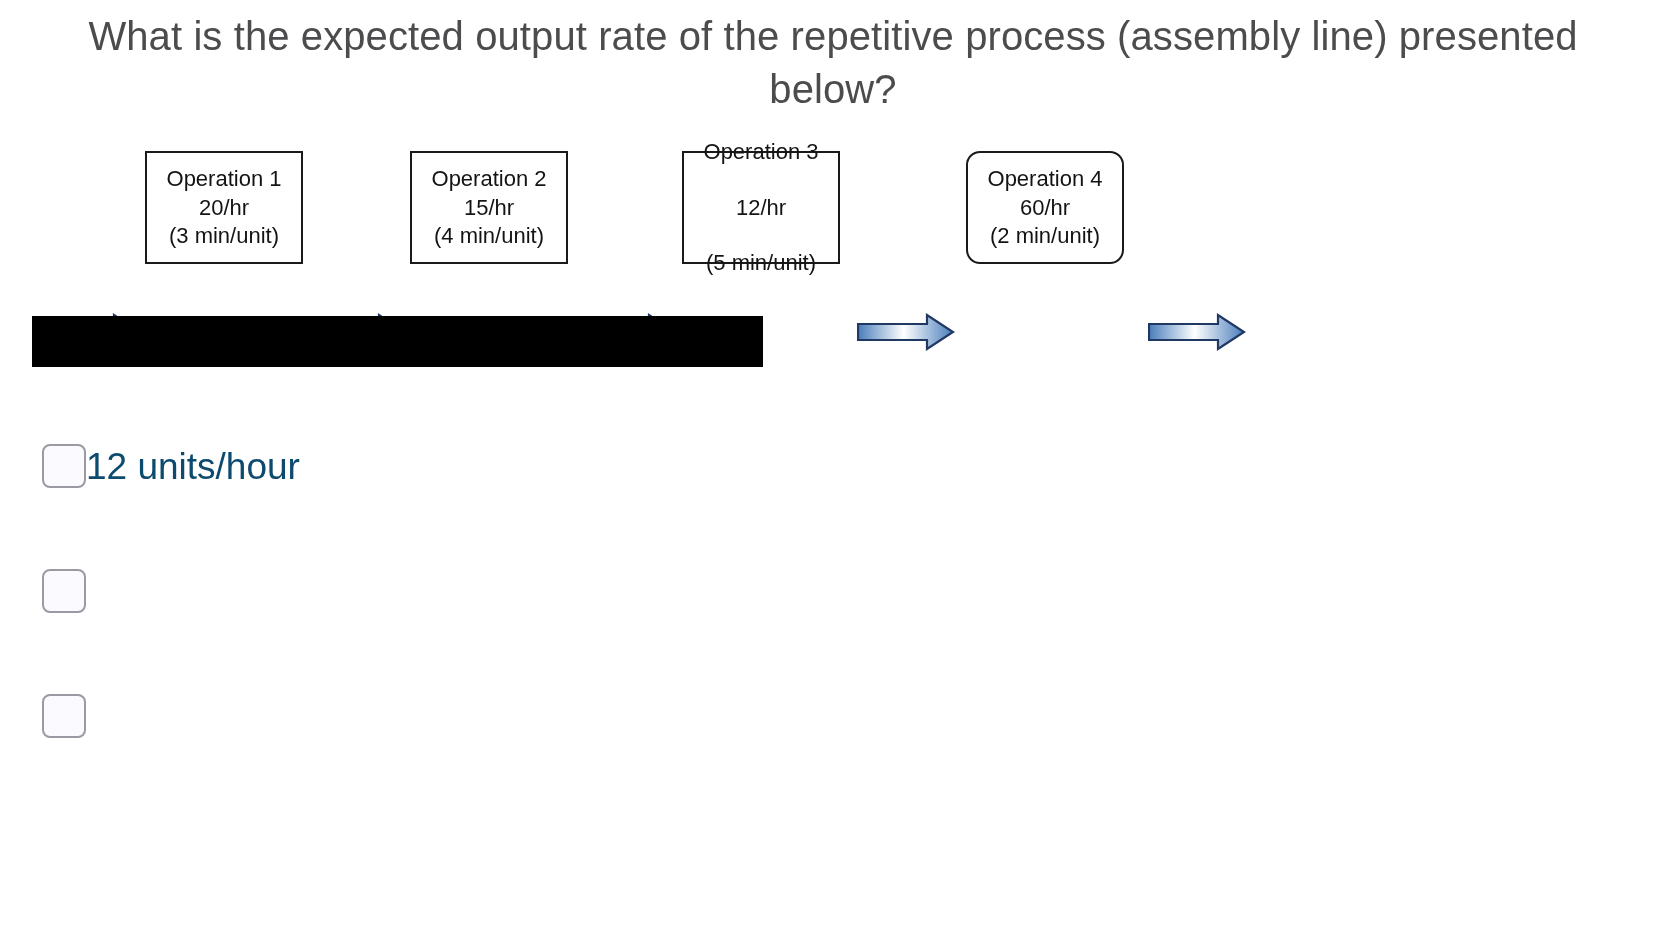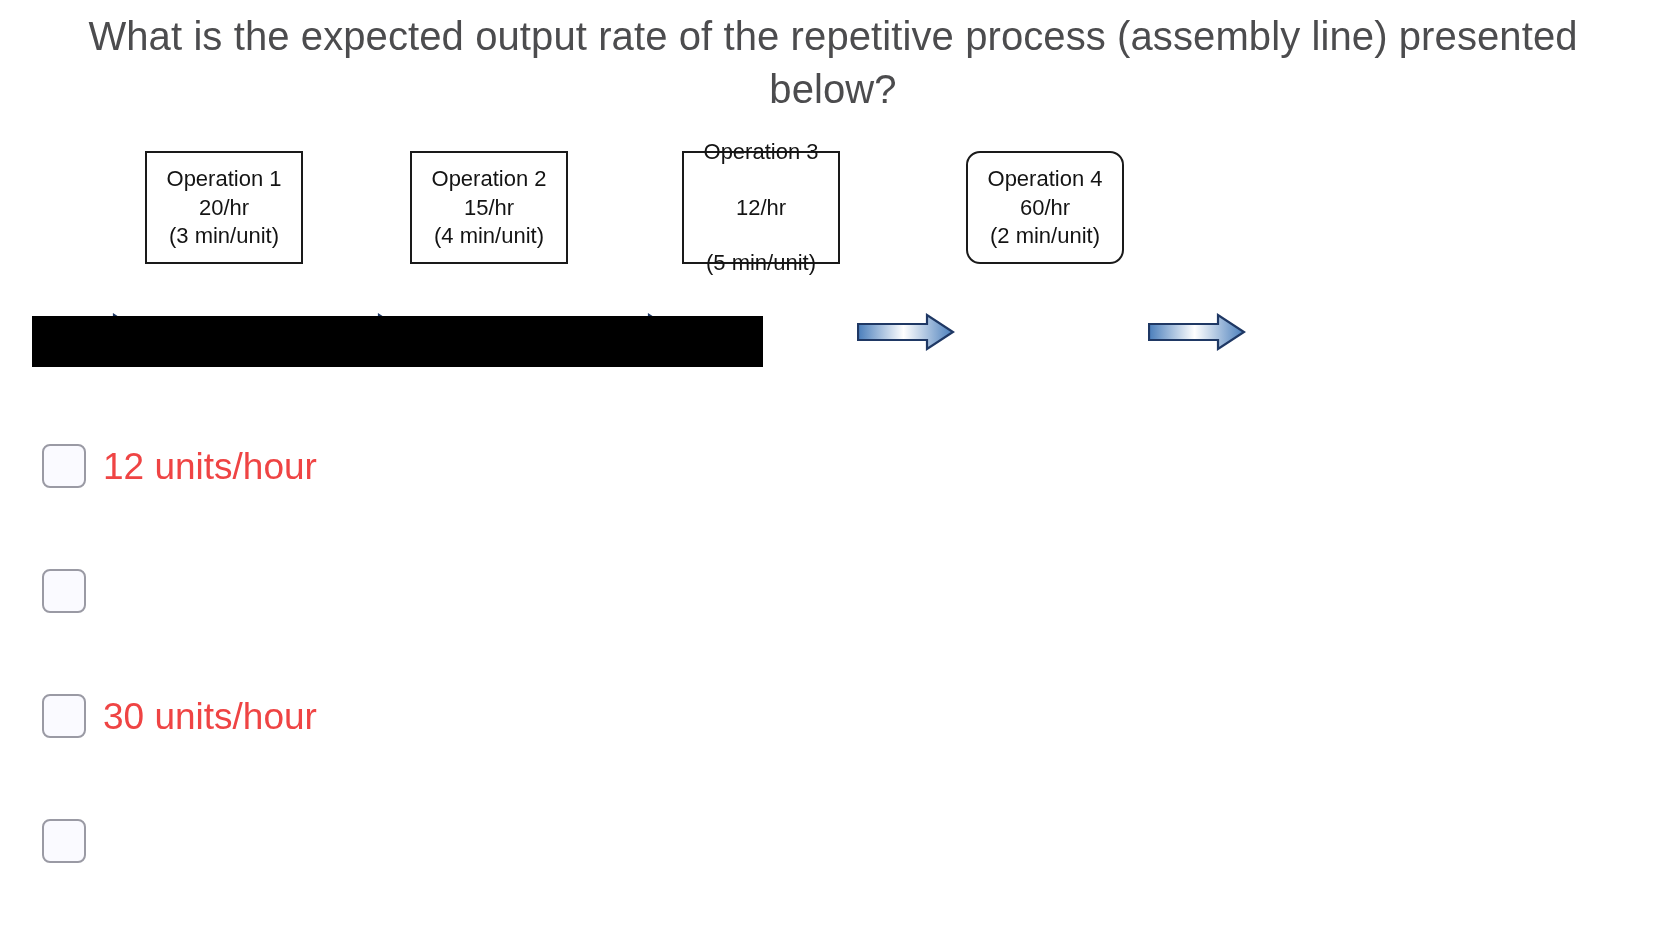--- a/index.html
+++ b/index.html
@@ -95,24 +95,23 @@
   .option-checkbox {
     width: 44px;
     height: 44px;
     min-width: 44px;
     box-sizing: border-box;
     border: 2px solid #9a9aa4;
     border-radius: 8px;
     background: #fafaff;
   }
   .option-label {
-    margin-left: 17px;
     font-size: 37px;
     line-height: 1;
-    color: #ef4444;
+    color: #0c4a6e;
     white-space: nowrap;
   }
 </style>
 </head>
 <body>
 
 <div class="question-prompt">What is the expected output rate of the repetitive process (assembly line) presented below?</div>
 
 <div class="flow-diagram">
 
@@ -213,22 +212,18 @@
 
   <div class="option-row">
     <div class="option-checkbox"></div>
     <div class="option-label">12 units/hour</div>
   </div>
 
   <div class="option-row">
     <div class="option-checkbox"></div>
   </div>
 
+
   <div class="option-row">
     <div class="option-checkbox"></div>
-    <div class="option-label">30 units/hour</div>
-  </div>
-
-  <div class="option-row">
-    <div class="option-checkbox"></div>
   </div>
 
 </div>
 
 </body></html>

